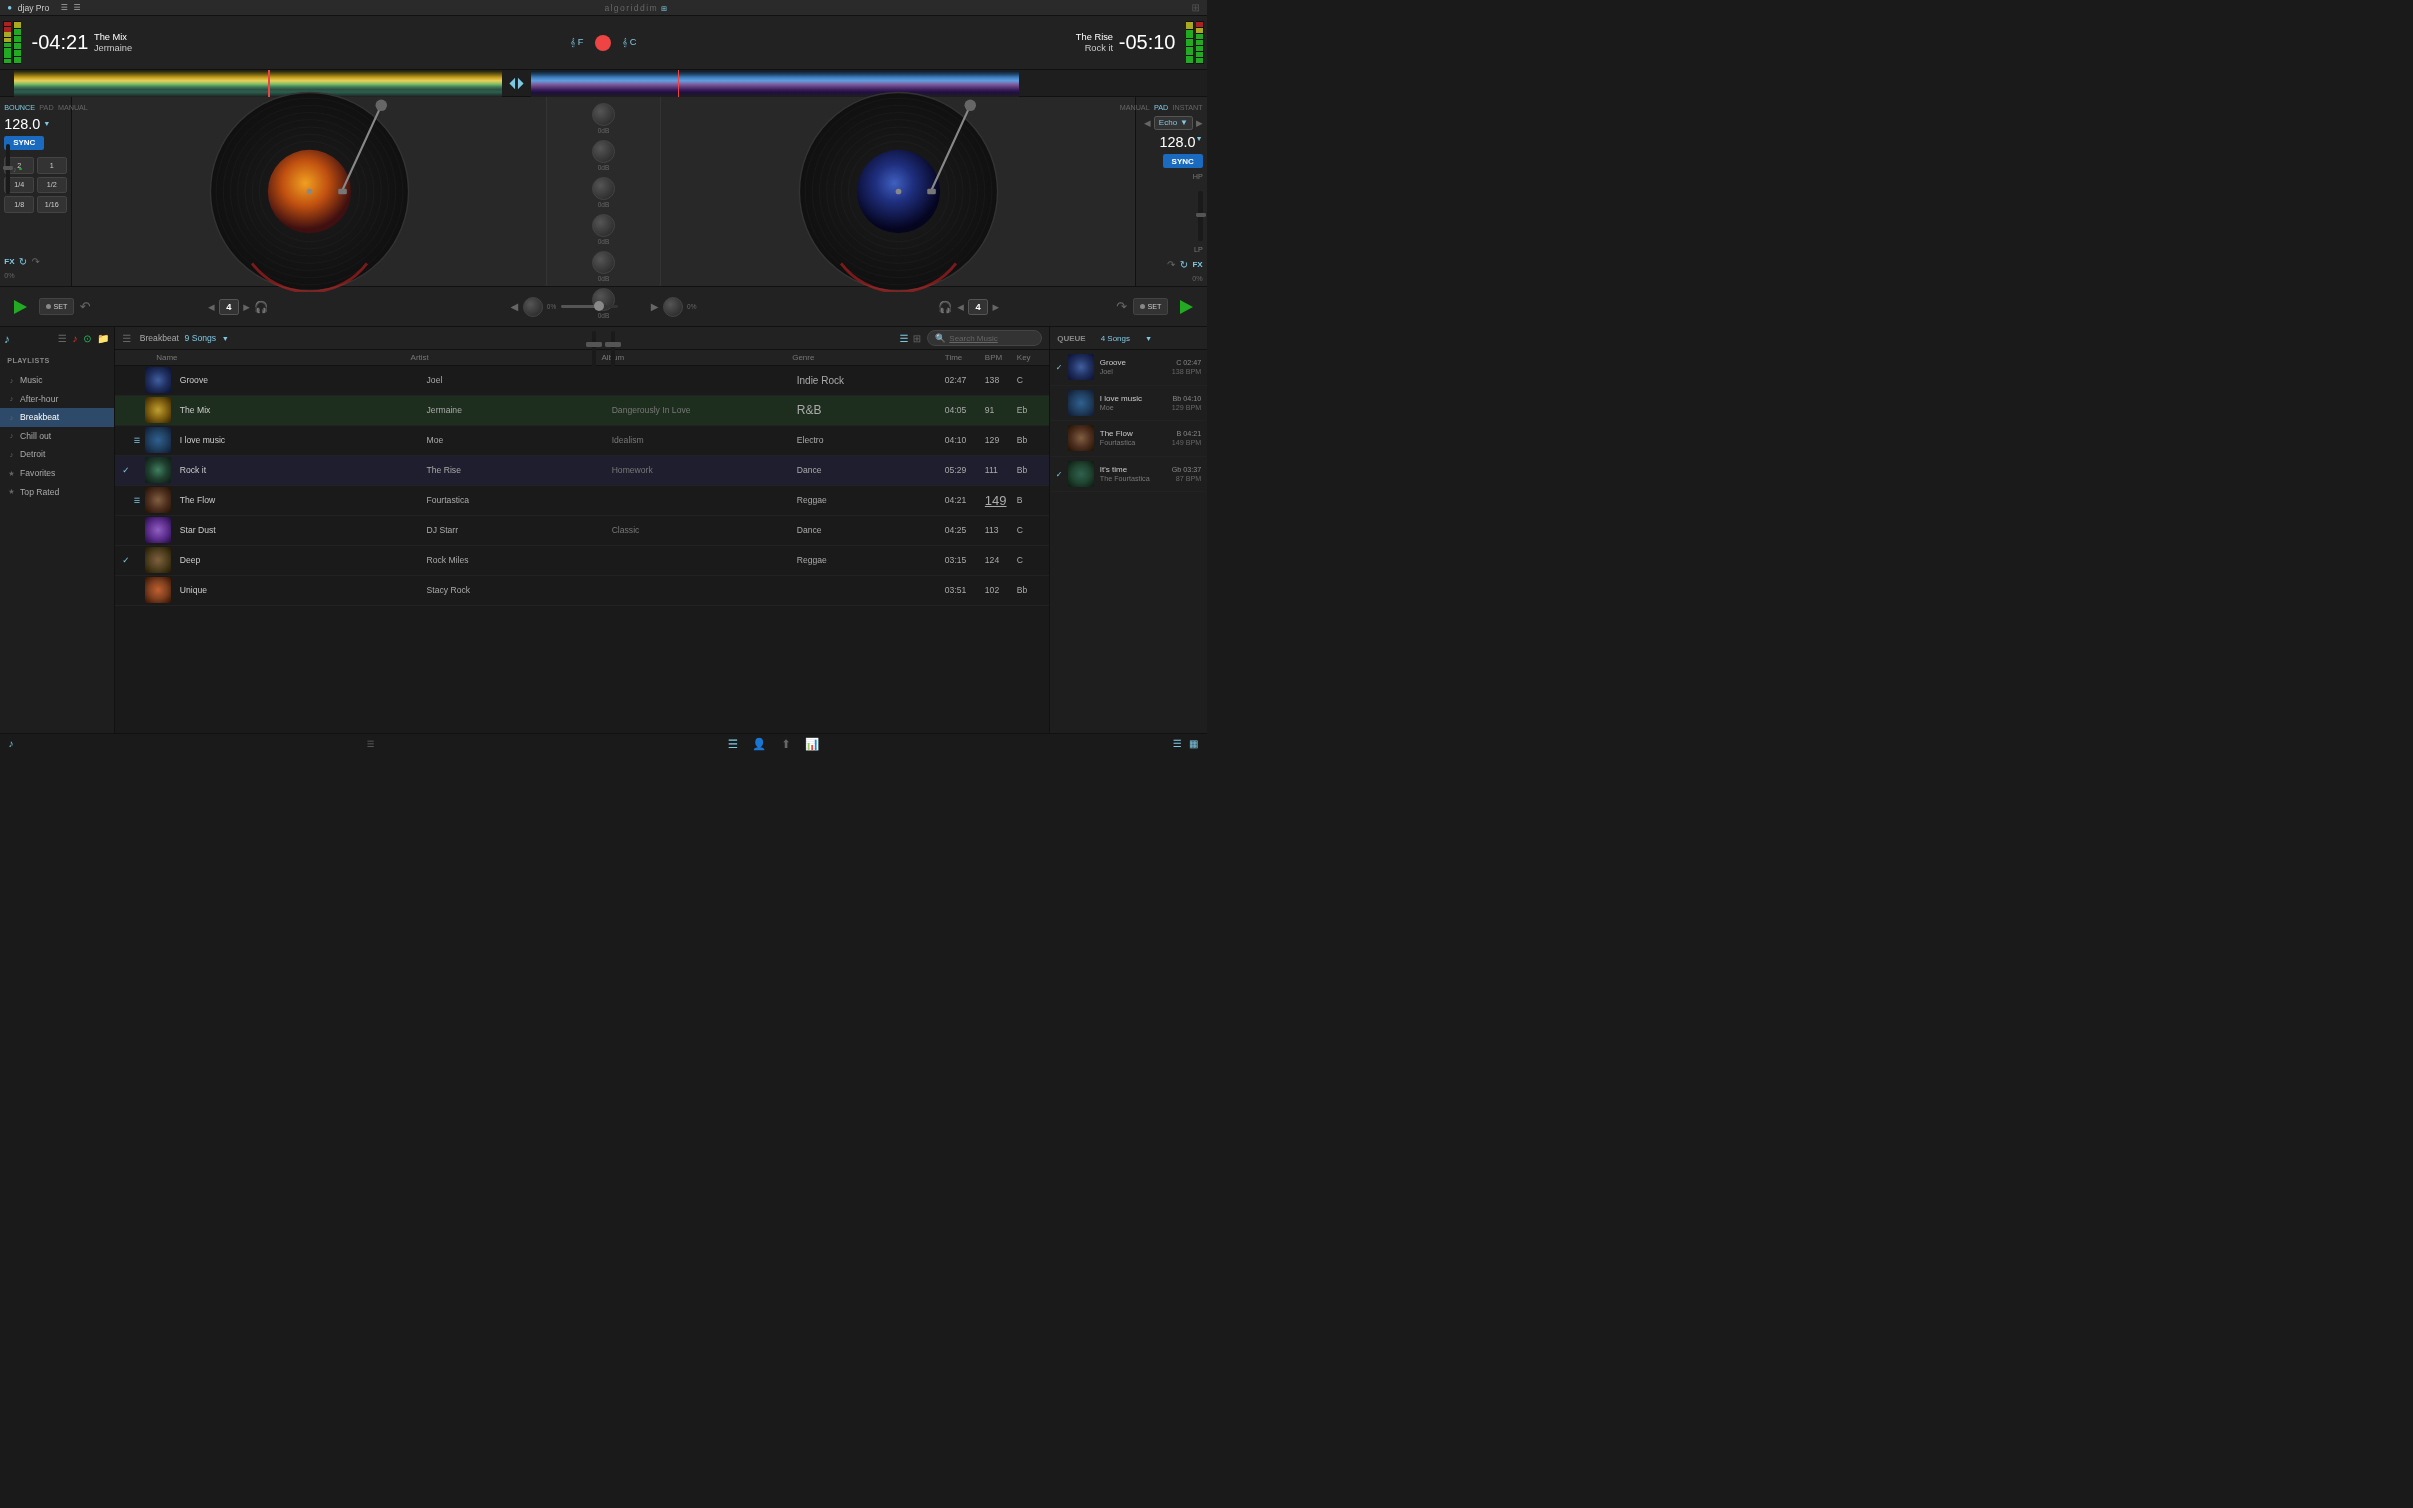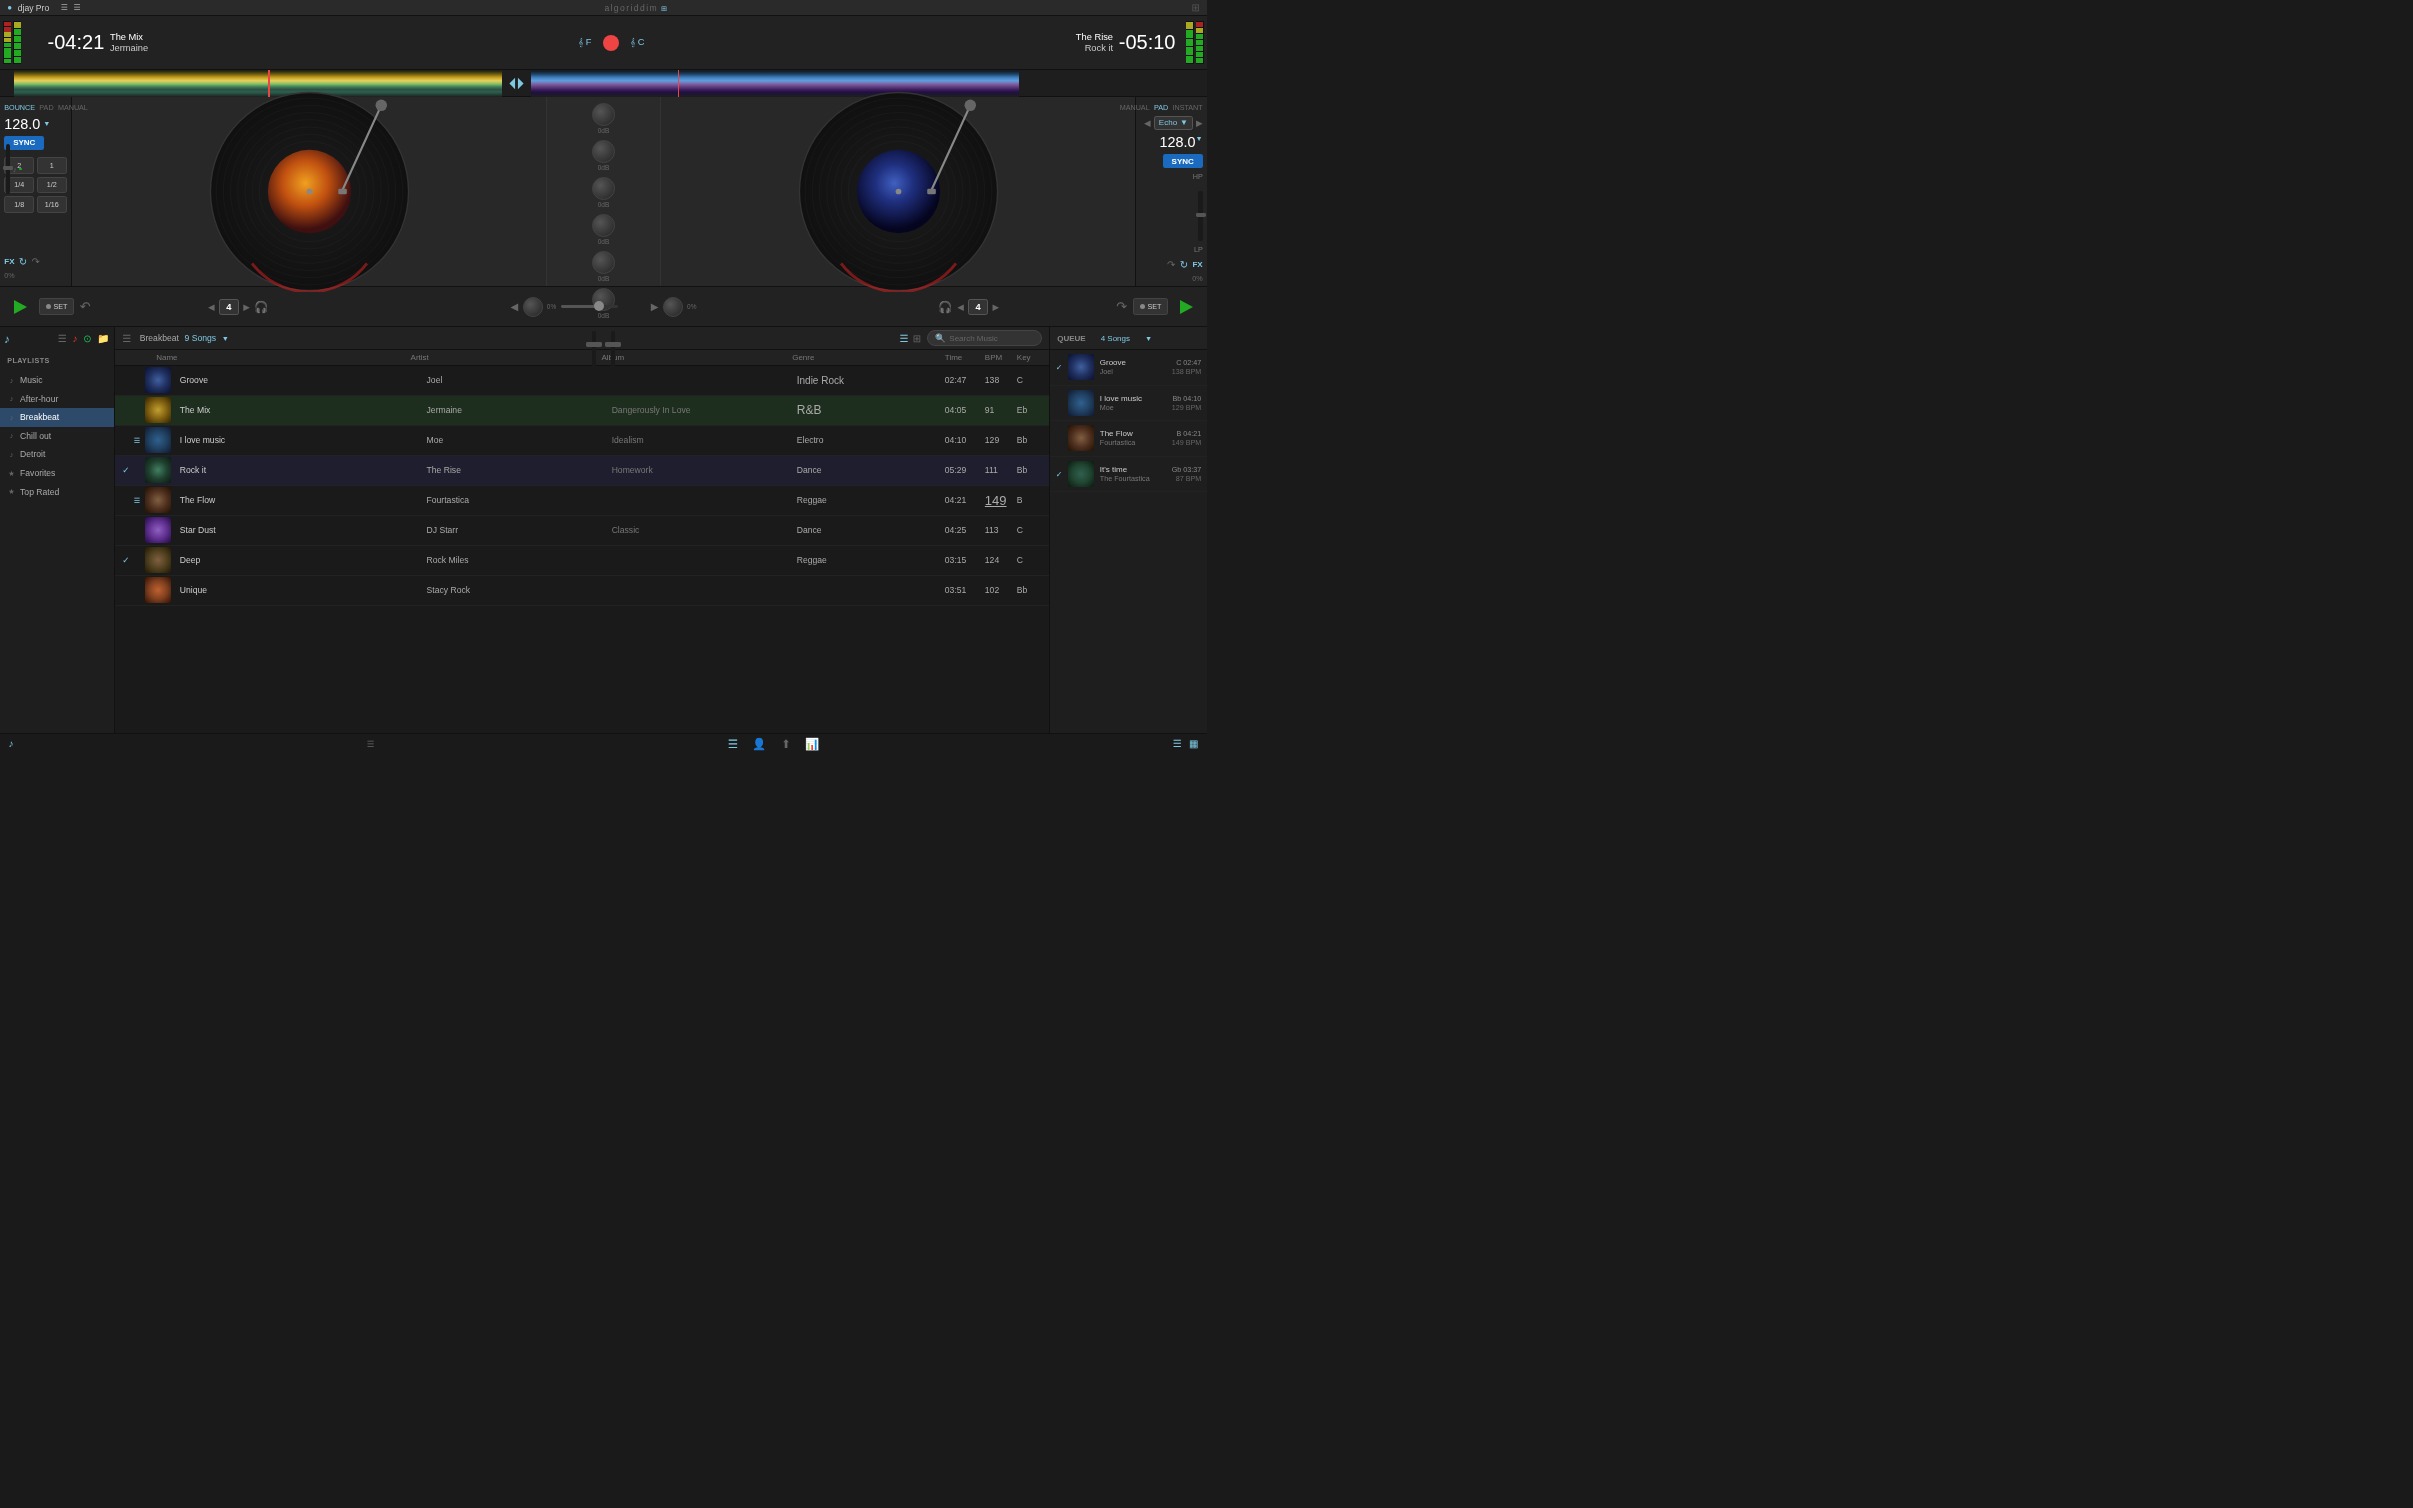--- a/index.html
+++ b/index.html
@@ -36,21 +36,20 @@
       align-items: center;
       border-bottom: 0.7px solid #111;
       position: relative;
     }
     .header-left {
       width: 488px;
       display: flex;
       align-items: center;
       padding: 0 7.2px;
       gap: 5.7px;
-      margin-left: 16px;
     }
     .header-center {
       flex: 1;
       display: flex;
       flex-direction: column;
       align-items: center;
       gap: 2.9px;
     }
     .header-right {
       width: 488px;
@@ -883,21 +882,21 @@
       <span class="hamburger-icon">☰</span>
       <span class="playlist-label">Breakbeat</span>
       <span class="songs-count">9 Songs</span>
       <span style="color:#7ec8e3;font-size:7.2px;">▼</span>
       <div class="view-icons">
         <span class="view-icon active">☰</span>
         <span class="view-icon">⊞</span>
       </div>
       <div class="search-box">
         <span style="color:#666;font-size:8.6px;">🔍</span>
-        <span style="color:#666;">Search Music</span>
+        <span style="color:#666;text-decoration:underline;">Search Music</span>
       </div>
     </div>
 
     <div class="table-header">
       <div class="col-thumb"></div>
       <div class="col-name">Name</div>
       <div class="col-artist">Artist</div>
       <div class="col-album">Album</div>
       <div class="col-genre">Genre</div>
       <div class="col-time">Time</div>

